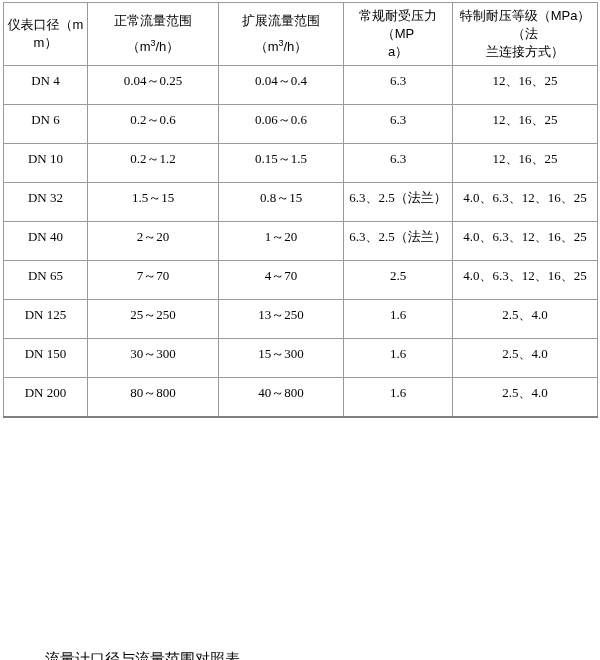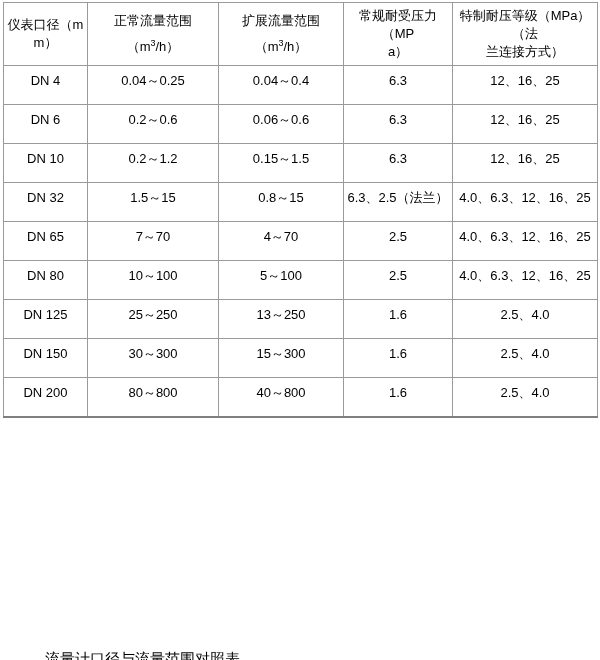--- a/index.html
+++ b/index.html
@@ -27,21 +27,21 @@
     font-size: 13px;
     font-weight: normal;
     overflow: hidden;
   }
   thead tr { height: 63px; }
   th {
     vertical-align: middle;
     line-height: 26px;
     padding: 0 1px;
   }
-  tbody tr { height: 39px; }
+  tbody tr { height: 39px; font-family: Liberation Serif, serif; }
   td {
     vertical-align: top;
     padding: 1px 2px 0 2px;
     line-height: 27px;
     white-space: nowrap;
   }
   sup {
     font-size: 9px;
     line-height: 0;
     vertical-align: super;
@@ -109,30 +109,30 @@
       <td>12、16、25</td>
     </tr>
     <tr>
       <td>DN 32</td>
       <td>1.5～15</td>
       <td>0.8～15</td>
       <td>6.3、2.5（法兰）</td>
       <td>4.0、6.3、12、16、25</td>
     </tr>
     <tr>
+      <td>DN 40</td>
+      <td>2～20</td>
+      <td>1～20</td>
+      <td>6.3、2.5（法兰）</td>
+      <td>4.0、6.3、12、16、25</td>
+    </tr>
+    <tr>
       <td>DN 65</td>
       <td>7～70</td>
       <td>4～70</td>
-      <td>2.5</td>
-      <td>4.0、6.3、12、16、25</td>
-    </tr>
-    <tr>
-      <td>DN 80</td>
-      <td>10～100</td>
-      <td>5～100</td>
       <td>2.5</td>
       <td>4.0、6.3、12、16、25</td>
     </tr>
     <tr>
       <td>DN 125</td>
       <td>25～250</td>
       <td>13～250</td>
       <td>1.6</td>
       <td>2.5、4.0</td>
     </tr>

